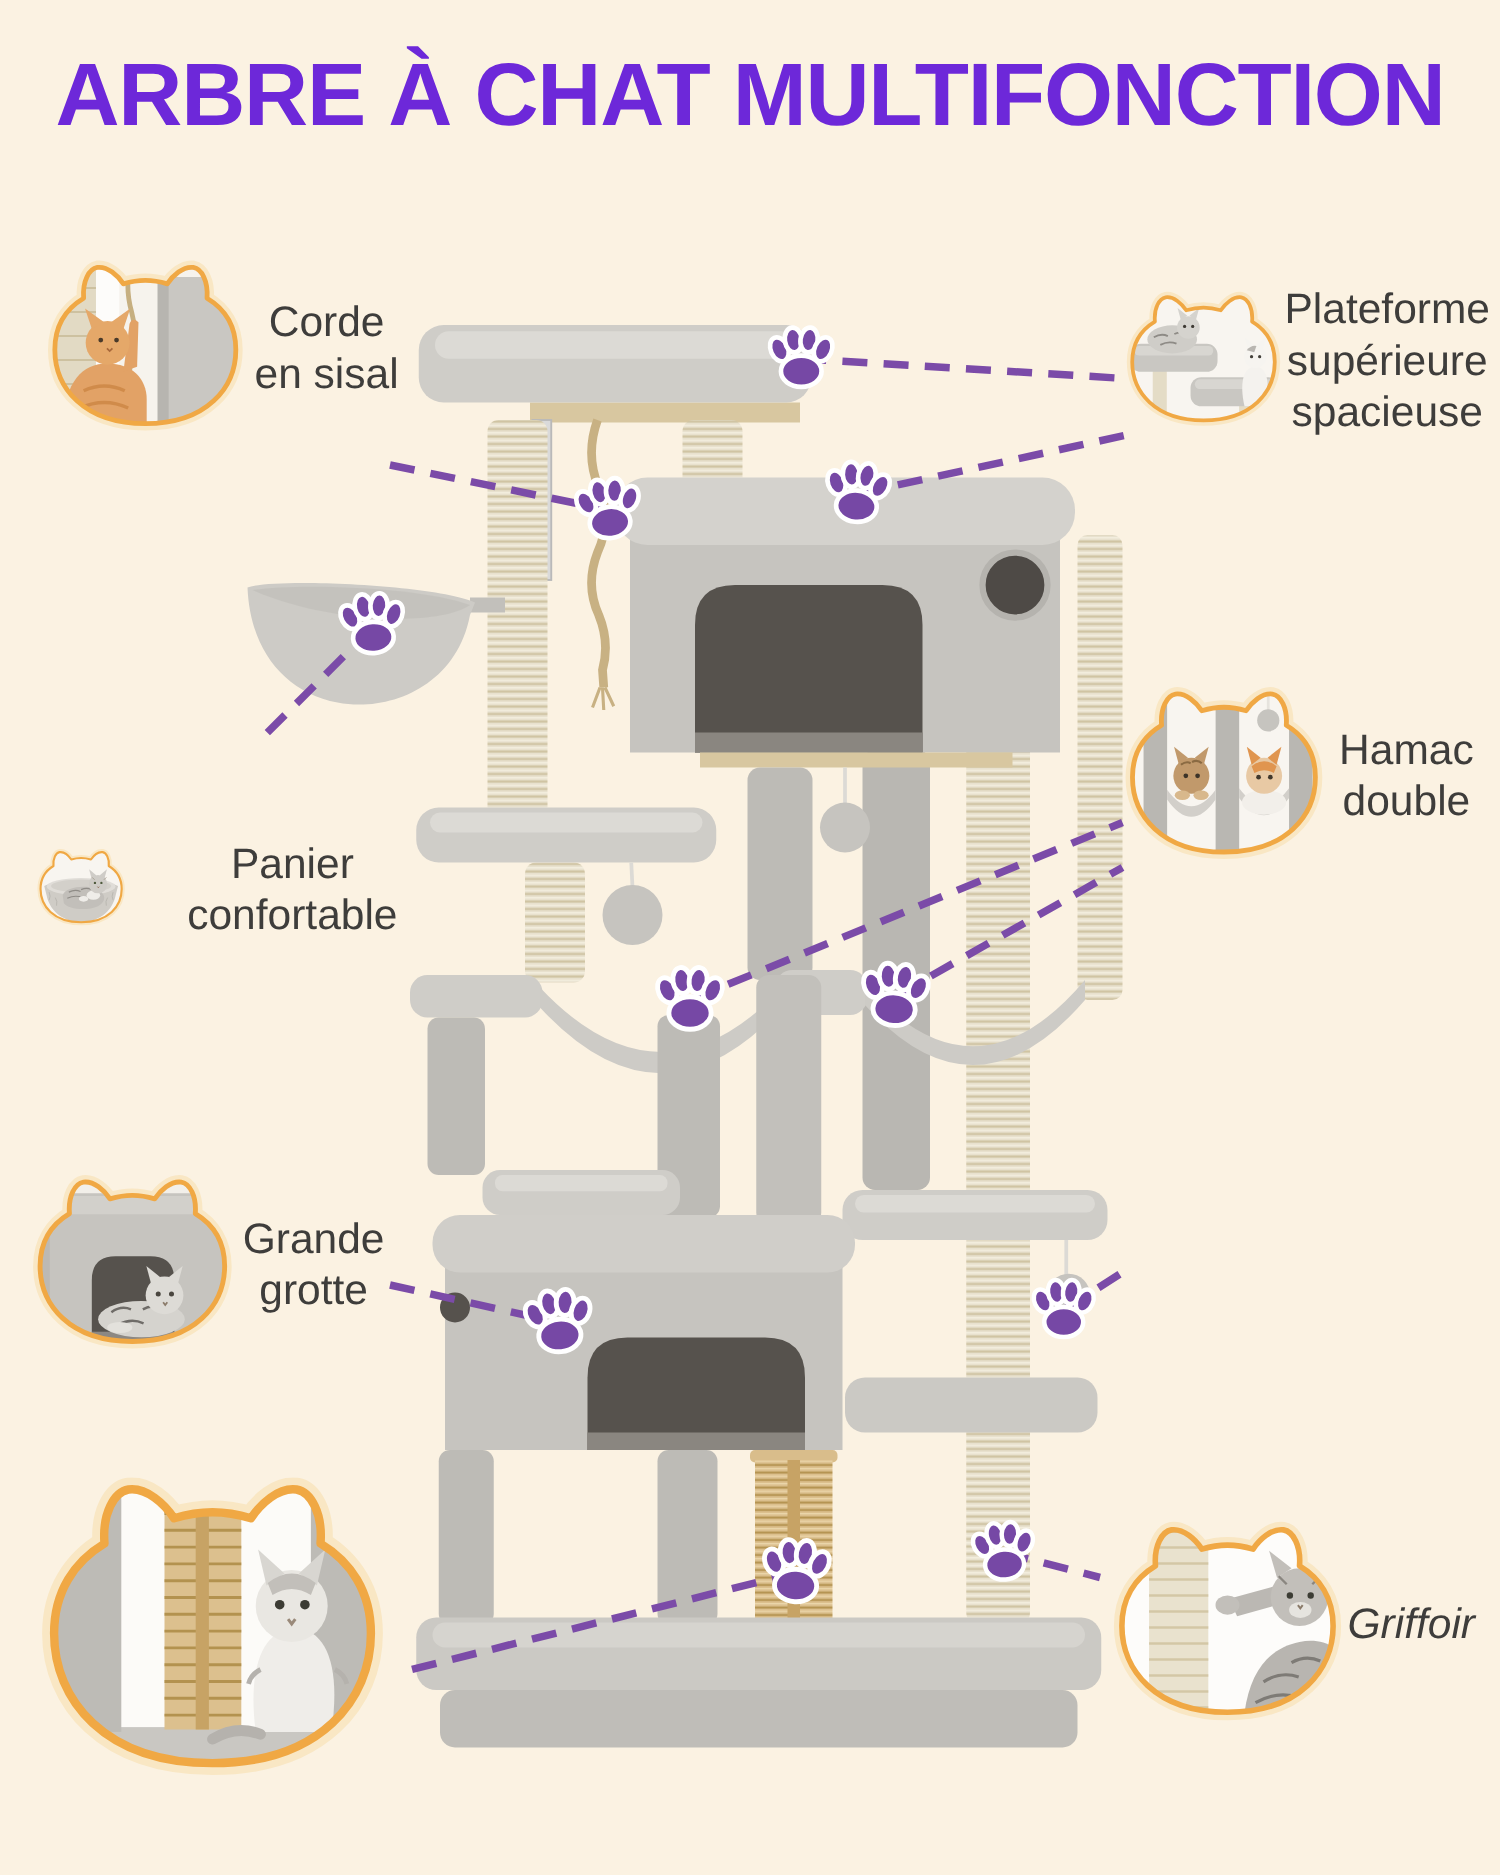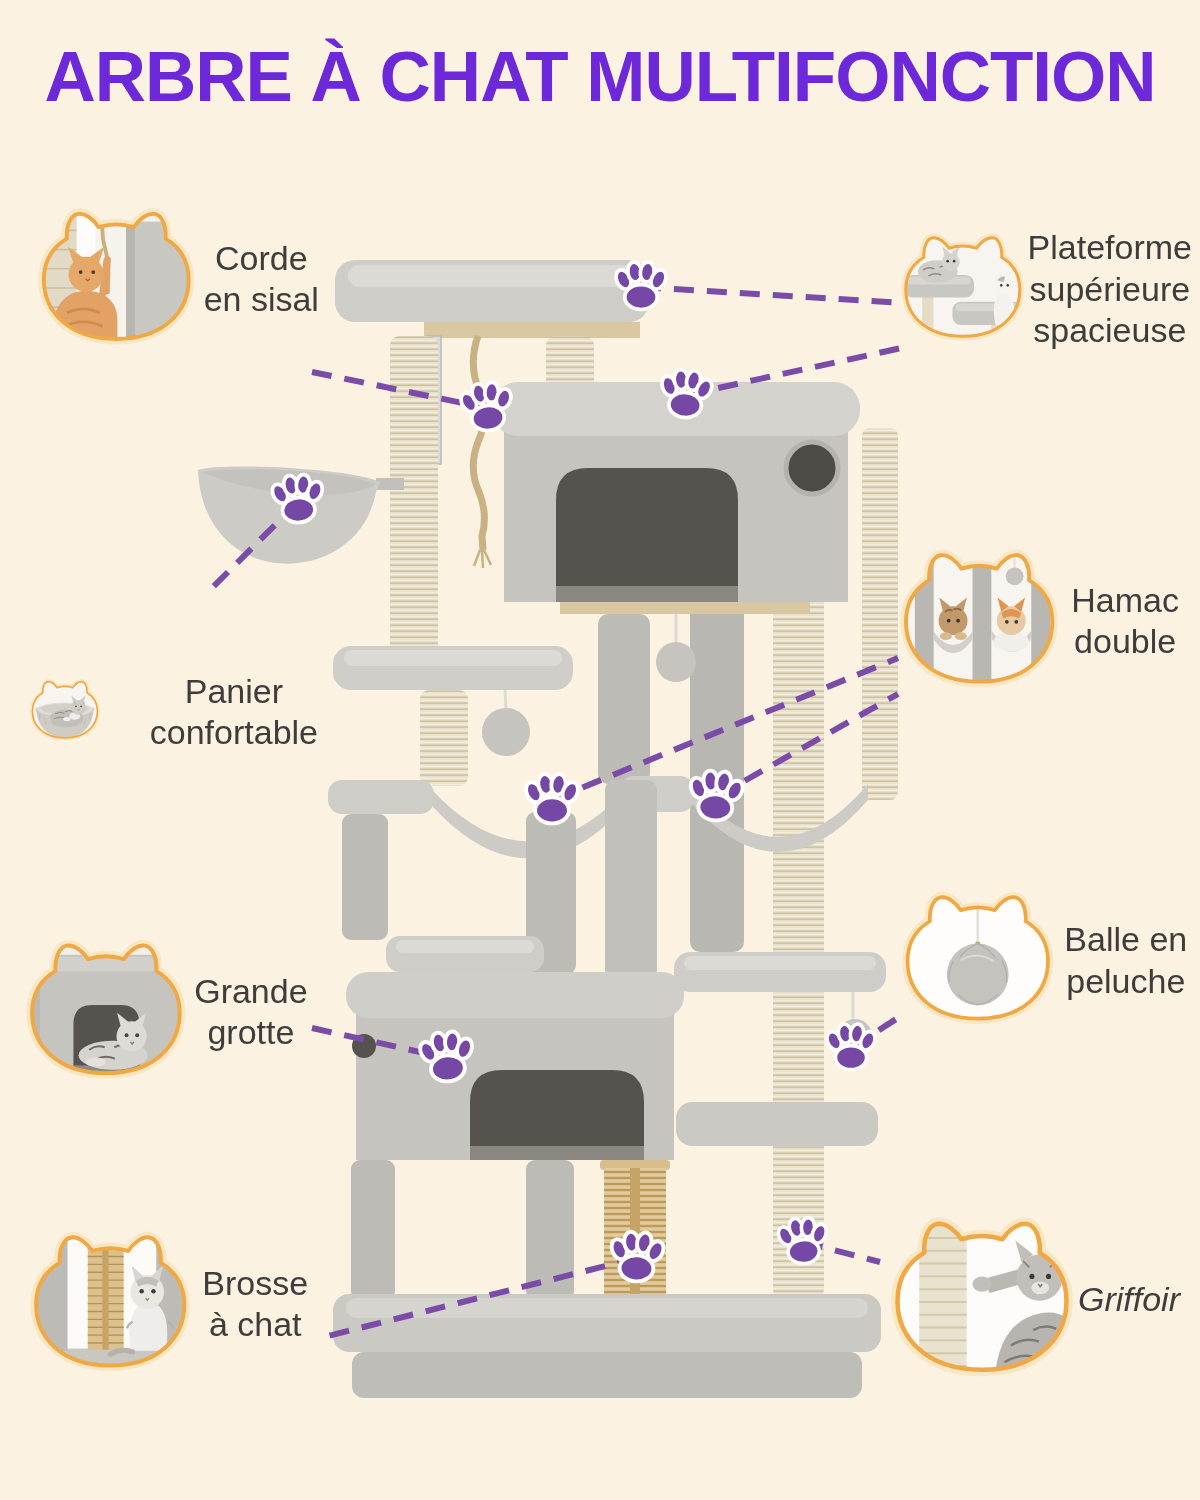--- a/index.html
+++ b/index.html
@@ -312,41 +312,20 @@
           <path d="M226,112 L233,86 L213,102 Z" fill="#E0954F"></path>
         <path d="M190,114 q18,-14 36,0 l-4,10 q-14,-8 -28,0 Z" fill="#E0954F"></path>
         <circle cx="200" cy="130" r="3.4" fill="#41382C"></circle>
           <circle cx="217" cy="130" r="3.4" fill="#41382C"></circle>
       </g>
       <path class="bstroke" d="M150,238 C60,238 18,185 18,130 C18,95 35,70 60,55 C58,30 68,12 80,10 C95,8 110,22 118,34 C128,31 139,29 150,29 C161,29 172,31 182,34 C190,22 205,8 220,10 C232,12 242,30 240,55 C265,70 282,95 282,130 C282,185 240,238 150,238 Z"></path>
     </svg>
     <div class="clabel">Hamac double</div>
   </div>
 
-  <div class="callout" style="left:898px;top:836px;width:296px;">
-    <svg class="bubble" width="294" height="245" viewBox="0 0 300 250">
-      <defs>
-          <clipPath id="clip-balle">
-            <path d="M150,238 C60,238 18,185 18,130 C18,95 35,70 60,55 C58,30 68,12 80,10 C95,8 110,22 118,34 C128,31 139,29 150,29 C161,29 172,31 182,34 C190,22 205,8 220,10 C232,12 242,30 240,55 C265,70 282,95 282,130 C282,185 240,238 150,238 Z"></path>
-          </clipPath>
-        </defs>
-      <path class="bglow" d="M150,238 C60,238 18,185 18,130 C18,95 35,70 60,55 C58,30 68,12 80,10 C95,8 110,22 118,34 C128,31 139,29 150,29 C161,29 172,31 182,34 C190,22 205,8 220,10 C232,12 242,30 240,55 C265,70 282,95 282,130 C282,185 240,238 150,238 Z"></path>
-      <path class="bfill" d="M150,238 C60,238 18,185 18,130 C18,95 35,70 60,55 C58,30 68,12 80,10 C95,8 110,22 118,34 C128,31 139,29 150,29 C161,29 172,31 182,34 C190,22 205,8 220,10 C232,12 242,30 240,55 C265,70 282,95 282,130 C282,185 240,238 150,238 Z"></path>
-      <g clip-path="url(#clip-balle)">
-        <rect width="300" height="250" fill="#FEFDFB"></rect>
-        <line x1="150" y1="0" x2="150" y2="94" stroke="#E4E1DA" stroke-width="5"></line>
-        <circle cx="150" cy="98" r="5" fill="#C9A94F"></circle>
-        <circle cx="150" cy="155" r="58" fill="#C5C3BE"></circle>
-        <path d="M150,97 q-20,8 -34,26 M150,97 q22,10 34,28 M104,130 q-10,18 -8,40 M196,130 q10,18 8,40 M112,192 q16,16 38,20 M188,192 q-16,16 -38,20" stroke="#AFADA8" stroke-width="2.5" fill="none" opacity="0.85"></path>
-        <path d="M118,128 q30,-18 62,2" stroke="#DBD9D4" stroke-width="4" fill="none" opacity="0.9"></path>
-      </g>
-      <path class="bstroke" d="M150,238 C60,238 18,185 18,130 C18,95 35,70 60,55 C58,30 68,12 80,10 C95,8 110,22 118,34 C128,31 139,29 150,29 C161,29 172,31 182,34 C190,22 205,8 220,10 C232,12 242,30 240,55 C265,70 282,95 282,130 C282,185 240,238 150,238 Z"></path>
-    </svg>
-    <div class="clabel">Balle en peluche</div>
-  </div>
 
   <div class="callout" style="left:26px;top:1182px;width:290px;">
     <svg class="bubble" width="288" height="240" viewBox="0 0 300 250">
       <defs>
           <clipPath id="clip-brosse">
             <path d="M150,238 C60,238 18,185 18,130 C18,95 35,70 60,55 C58,30 68,12 80,10 C95,8 110,22 118,34 C128,31 139,29 150,29 C161,29 172,31 182,34 C190,22 205,8 220,10 C232,12 242,30 240,55 C265,70 282,95 282,130 C282,185 240,238 150,238 Z"></path>
           </clipPath>
         </defs>
       <path class="bglow" d="M150,238 C60,238 18,185 18,130 C18,95 35,70 60,55 C58,30 68,12 80,10 C95,8 110,22 118,34 C128,31 139,29 150,29 C161,29 172,31 182,34 C190,22 205,8 220,10 C232,12 242,30 240,55 C265,70 282,95 282,130 C282,185 240,238 150,238 Z"></path>
       <path class="bfill" d="M150,238 C60,238 18,185 18,130 C18,95 35,70 60,55 C58,30 68,12 80,10 C95,8 110,22 118,34 C128,31 139,29 150,29 C161,29 172,31 182,34 C190,22 205,8 220,10 C232,12 242,30 240,55 C265,70 282,95 282,130 C282,185 240,238 150,238 Z"></path>
@@ -364,21 +343,20 @@
         <path d="M195,90 L188,60 L210,80 Z" fill="#D8D6D1"></path>
           <path d="M237,90 L244,60 L222,80 Z" fill="#D8D6D1"></path>
         <path d="M196,88 q20,-16 40,0 l-4,10 q-16,-10 -32,0 Z" fill="#C2BFBA"></path>
         <circle cx="206" cy="106" r="4" fill="#3C3C34"></circle>
           <circle cx="227" cy="106" r="4" fill="#3C3C34"></circle>
         <path d="M213,118 l3,4 l3,-4" stroke="#9A8A7A" stroke-width="2.5" fill="none"></path>
         <path d="M150,218 q20,-12 40,-4" stroke="#B5B2AD" stroke-width="9" fill="none" stroke-linecap="round"></path>
       </g>
       <path class="bstroke" d="M150,238 C60,238 18,185 18,130 C18,95 35,70 60,55 C58,30 68,12 80,10 C95,8 110,22 118,34 C128,31 139,29 150,29 C161,29 172,31 182,34 C190,22 205,8 220,10 C232,12 242,30 240,55 C265,70 282,95 282,130 C282,185 240,238 150,238 Z"></path>
     </svg>
-    <div class="clabel">Brosse à chat</div>
   </div>
 
   <div class="callout" style="left:886px;top:1176px;width:294px;font-style:italic;">
     <svg class="bubble" width="292" height="243" viewBox="0 0 300 250">
       <defs>
           <clipPath id="clip-griffoir">
             <path d="M150,238 C60,238 18,185 18,130 C18,95 35,70 60,55 C58,30 68,12 80,10 C95,8 110,22 118,34 C128,31 139,29 150,29 C161,29 172,31 182,34 C190,22 205,8 220,10 C232,12 242,30 240,55 C265,70 282,95 282,130 C282,185 240,238 150,238 Z"></path>
           </clipPath>
         </defs>
       <path class="bglow" d="M150,238 C60,238 18,185 18,130 C18,95 35,70 60,55 C58,30 68,12 80,10 C95,8 110,22 118,34 C128,31 139,29 150,29 C161,29 172,31 182,34 C190,22 205,8 220,10 C232,12 242,30 240,55 C265,70 282,95 282,130 C282,185 240,238 150,238 Z"></path>

